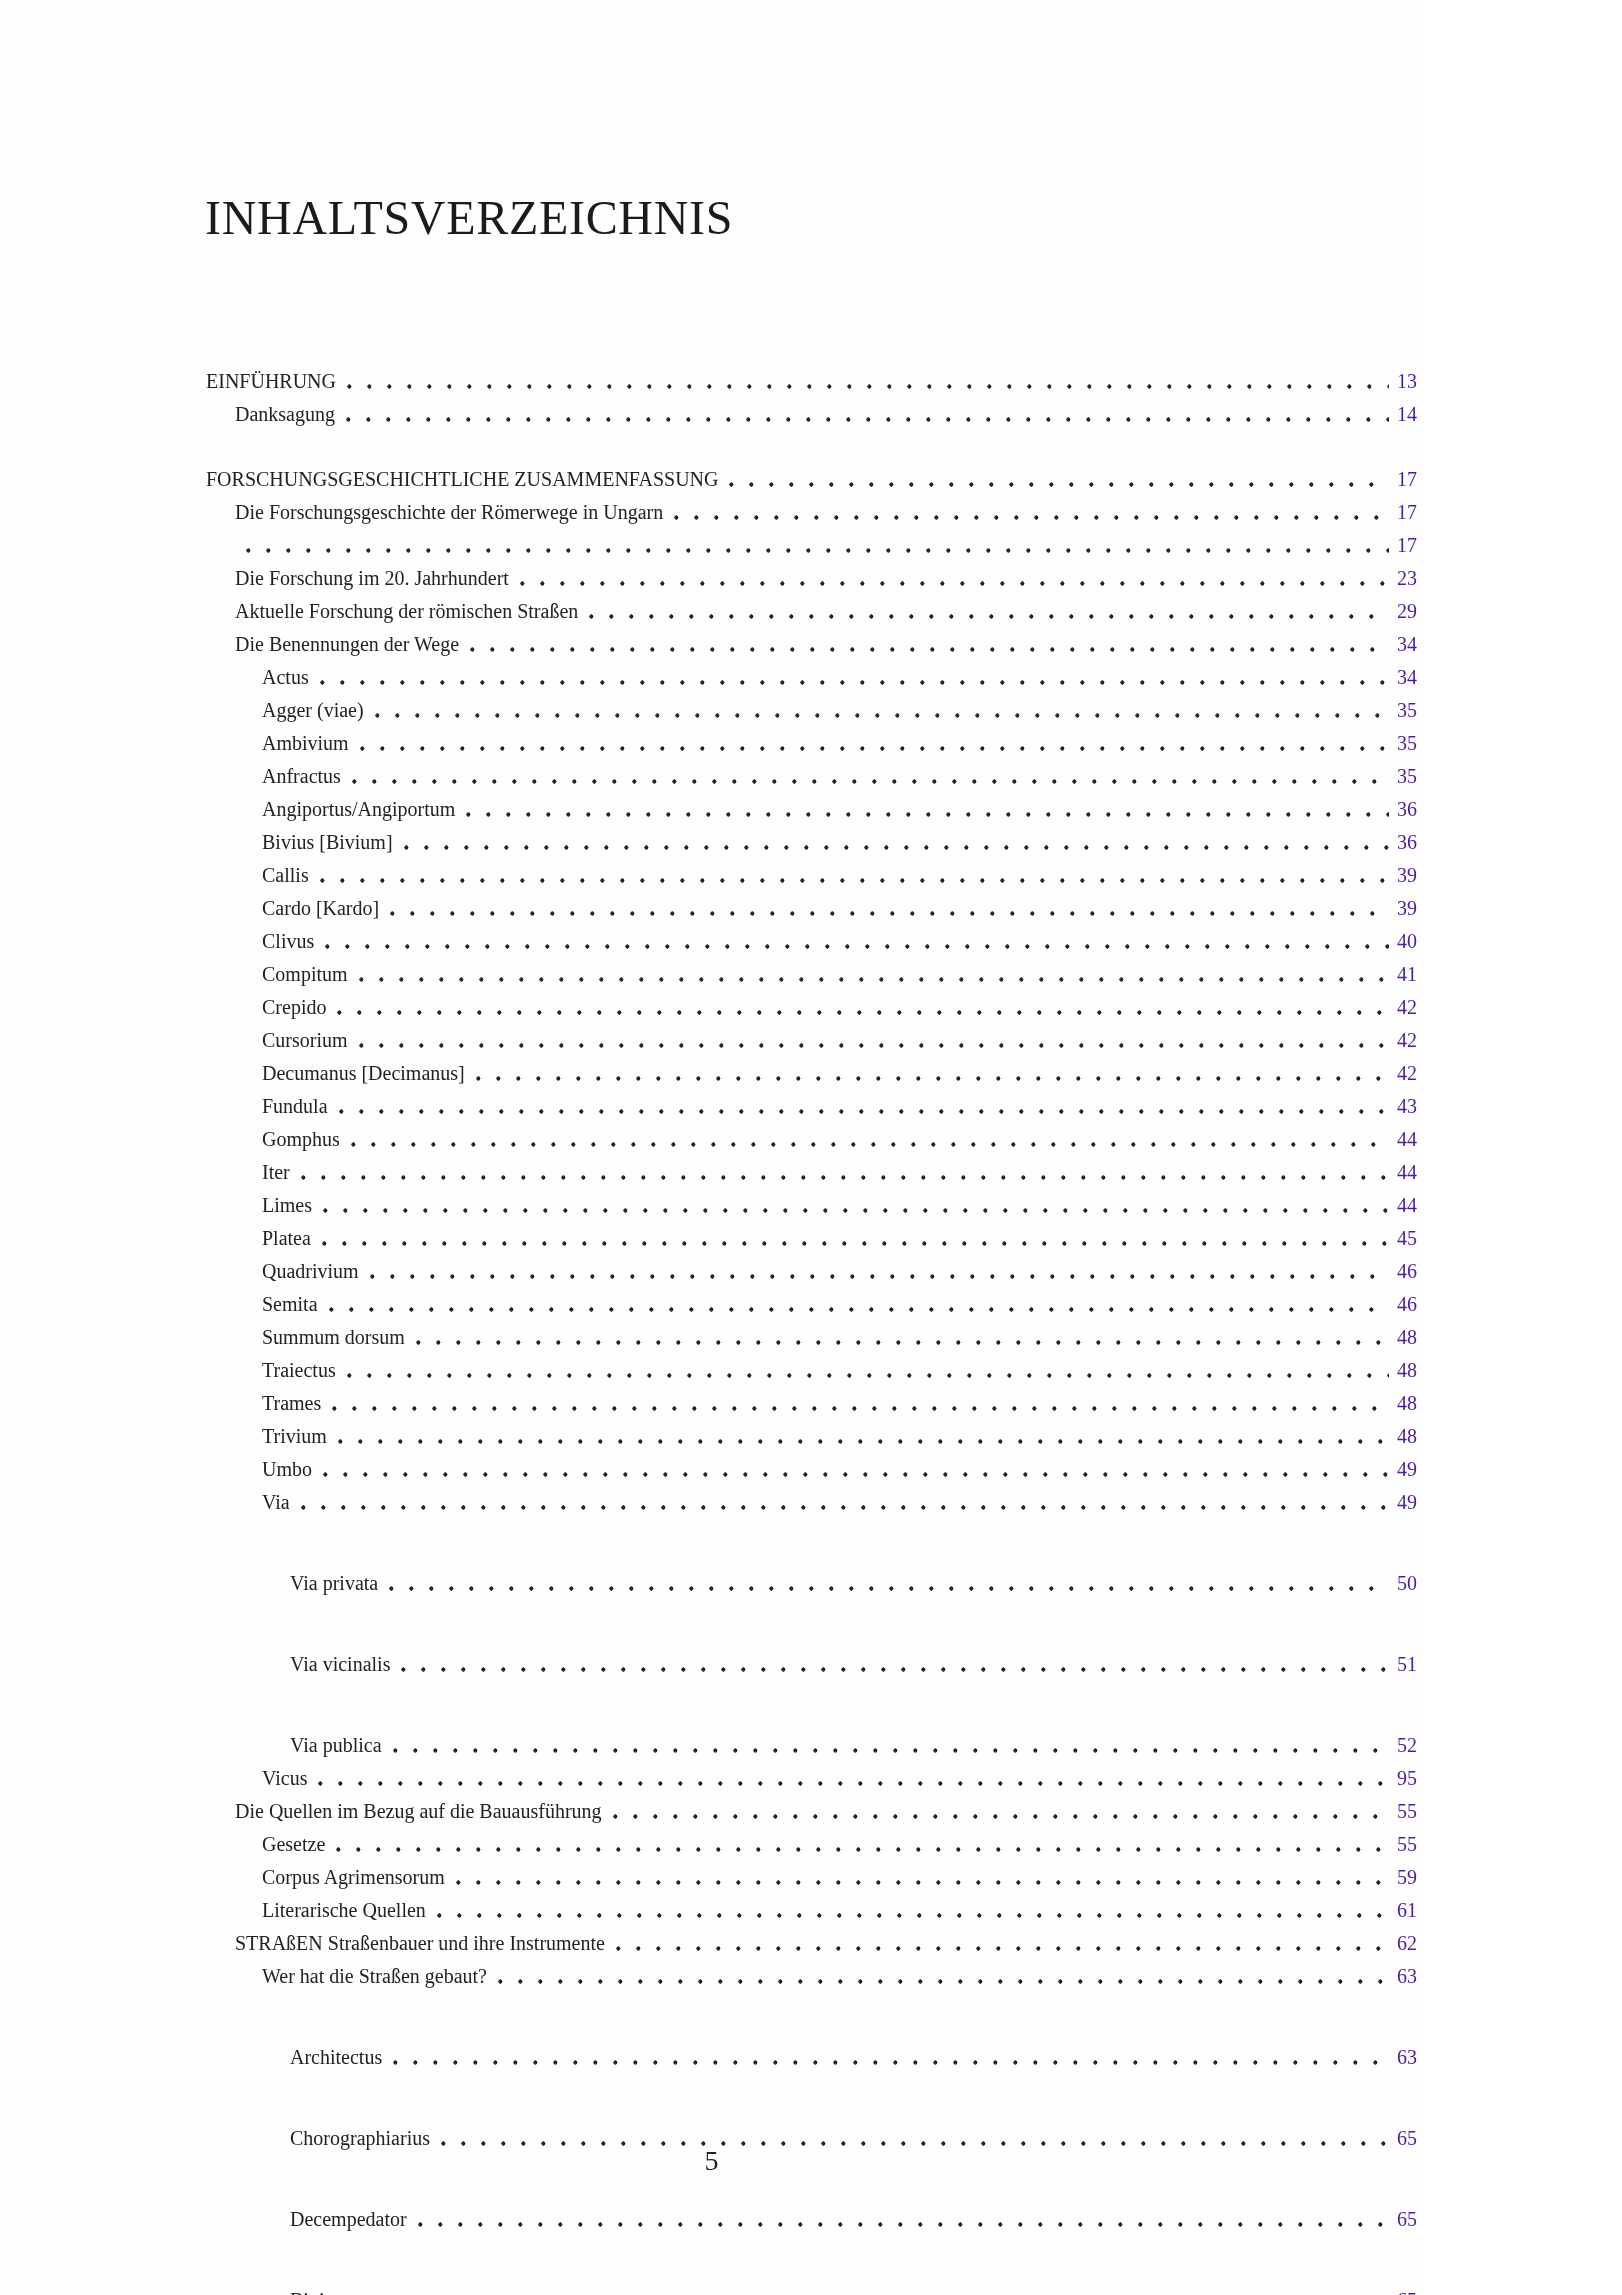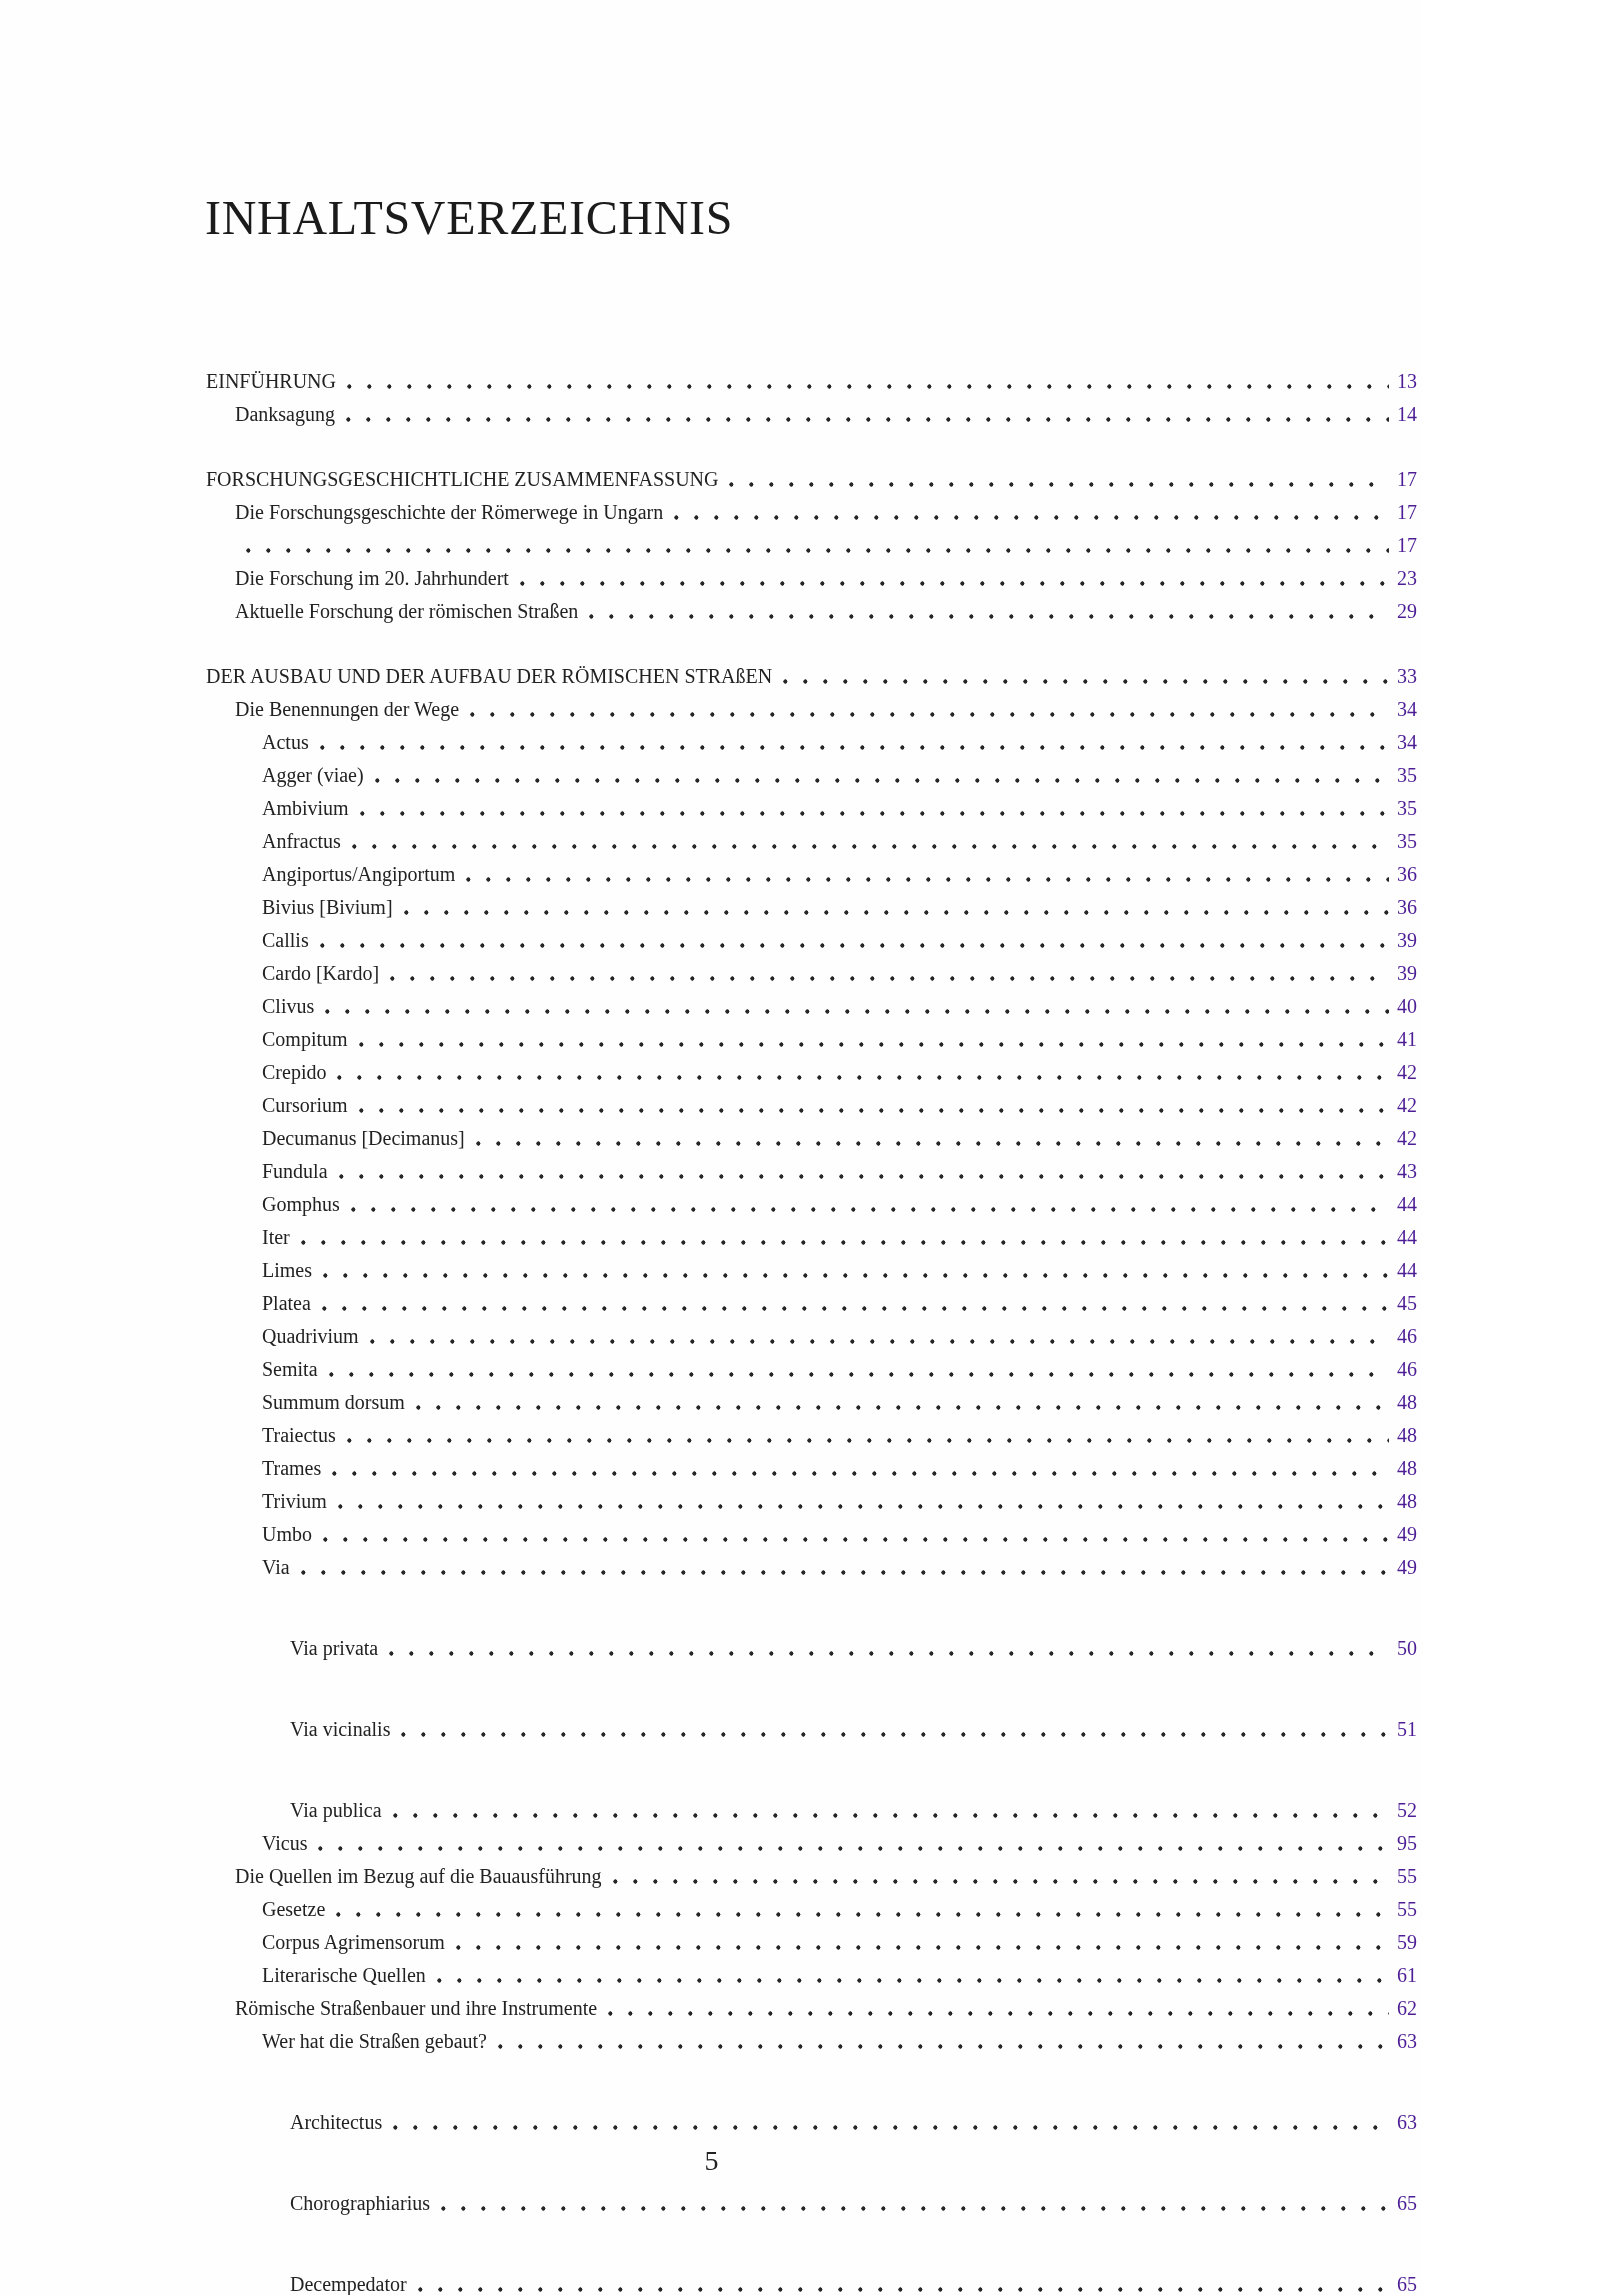--- a/index.html
+++ b/index.html
@@ -112,25 +112,20 @@
       <div class="toc-row lvl-1">
         <span class="toc-label">Die Forschung im 20. Jahrhundert</span>
         <span class="dot-leader"></span>
         <span class="toc-pagenum">23</span>
       </div>
       <div class="toc-row lvl-1">
         <span class="toc-label">Aktuelle Forschung der römischen Straßen</span>
         <span class="dot-leader"></span>
         <span class="toc-pagenum">29</span>
       </div>
-      <div class="toc-row lvl-0 gap-above">
-        <span class="toc-label">DER AUSBAU UND DER AUFBAU DER RÖMISCHEN STRAßEN</span>
-        <span class="dot-leader"></span>
-        <span class="toc-pagenum">33</span>
-      </div>
       <div class="toc-row lvl-1">
         <span class="toc-label">Die Benennungen der Wege</span>
         <span class="dot-leader"></span>
         <span class="toc-pagenum">34</span>
       </div>
       <div class="toc-row lvl-2">
         <span class="toc-label">Actus</span>
         <span class="dot-leader"></span>
         <span class="toc-pagenum">34</span>
       </div>
@@ -293,21 +288,21 @@
         <span class="toc-label">Corpus Agrimensorum</span>
         <span class="dot-leader"></span>
         <span class="toc-pagenum">59</span>
       </div>
       <div class="toc-row lvl-2">
         <span class="toc-label">Literarische Quellen</span>
         <span class="dot-leader"></span>
         <span class="toc-pagenum">61</span>
       </div>
       <div class="toc-row lvl-1">
-        <span class="toc-label">Römische Straßenbauer und ihre Instrumente</span>
+        <span class="toc-label">STRAßEN Straßenbauer und ihre Instrumente</span>
         <span class="dot-leader"></span>
         <span class="toc-pagenum">62</span>
       </div>
       <div class="toc-row lvl-2">
         <span class="toc-label">Wer hat die Straßen gebaut?</span>
         <span class="dot-leader"></span>
         <span class="toc-pagenum">63</span>
       </div>
       <div class="toc-row lvl-3">
         <span class="toc-label">Architectus</span>

